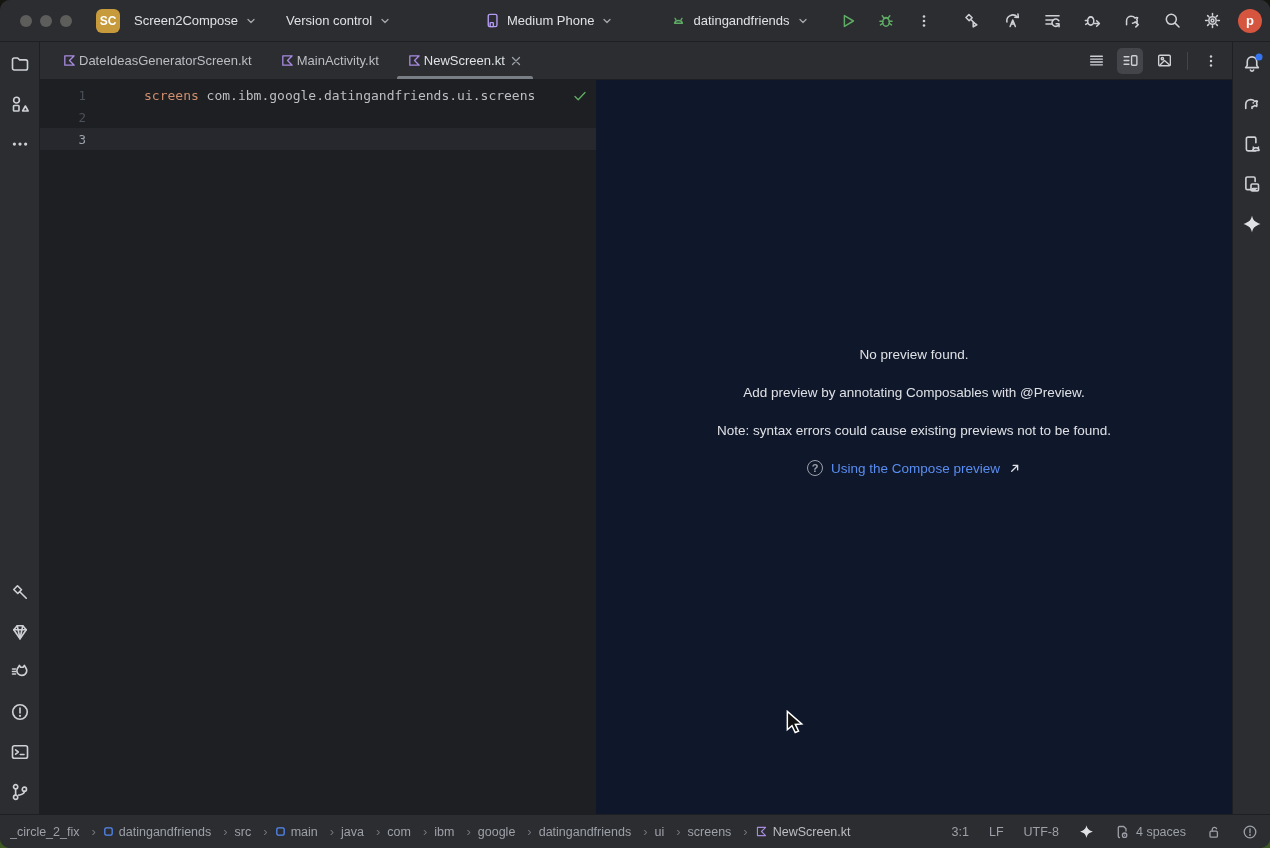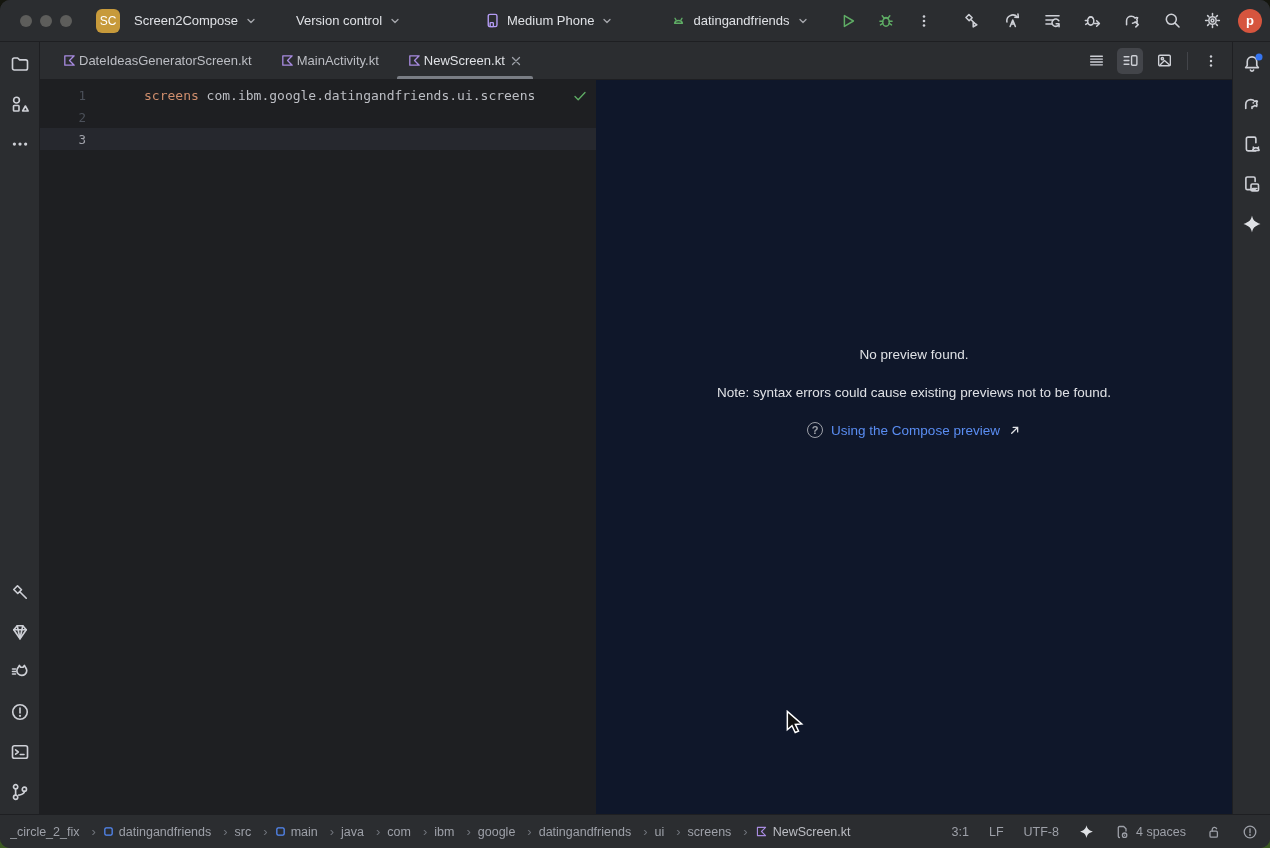--- a/index.html
+++ b/index.html
@@ -16,27 +16,27 @@
   }
   
   .titlebar {
     height:42px; flex:0 0 42px; background:#2B2D30; border-bottom:1px solid #1E1F22;
     display:flex; align-items:center; padding:0 10px 0 0; position:relative;
   }
   .traffic { display:flex; gap:8px; padding:0 18px 0 20px; }
   .traffic span { width:12px; height:12px; border-radius:50%; background:#5D5D5B; display:block; }
   .proj-badge {
     width:24px; height:24px; border-radius:6px; background:#C79A3B; color:#FFFFFF;
-    font-weight:normal; font-size:12px; display:flex; align-items:center; justify-content:center;
+    font-weight:bold; font-size:12px; display:flex; align-items:center; justify-content:center;
     margin-right:8px;
   }
   .tb-item { display:flex; align-items:center; gap:6px; color:#DFE1E5; padding:4px 6px; border-radius:6px; cursor:default; }
   .tb-item .lbl { white-space:nowrap; }
   .chev { width:14px; height:14px; opacity:.75; }
-  .vcs { margin-left:26px; color:#DFE1E5; }
+  .vcs { margin-left:16px; color:#DFE1E5; }
   .center-group { display:flex; align-items:center; position:absolute; left:478px; }
   .runconfig { margin-left:44px; }
   .toolbtns { display:flex; align-items:center; gap:10px; margin-left:18px; }
   .iconbtn { width:28px; height:28px; display:flex; align-items:center; justify-content:center; border-radius:6px; }
   .right-group { position:absolute; right:8px; display:flex; align-items:center; gap:12px; }
   .avatar {
     width:24px; height:24px; border-radius:50%; background:#D6553E; color:#fff;
     display:flex; align-items:center; justify-content:center; font-size:13px; font-weight:bold;
   }
   svg { display:block; }
@@ -365,20 +365,21 @@
           <div class="inspection-ok">
             <svg class="ic ic-green" width="16" height="16" viewBox="0 0 16 16" stroke-width="1.8">
                 <path d="M3 8.5l3.2 3.2L13 4.5"></path>
               </svg>
           </div>
         </div>
 
         <div class="preview">
           <div class="preview-msgs">
             <div class="pmsg">No preview found.</div>
+            <div class="pmsg">Add preview by annotating Composables with @Preview.</div>
             <div class="pmsg">Note: syntax errors could cause existing previews not to be found.</div>
             <div class="plink">
               <span class="q-icon">
                   <span>?</span>
                 </span>
               <span>Using the Compose preview</span>
               <svg width="13" height="13" viewBox="0 0 14 14" style="stroke:#DFE1E5;fill:none;stroke-width:1.4;stroke-linecap:round">
                 <path d="M4 10l6-6M5.5 3.6h4.9v4.9"></path>
               </svg>
             </div>

